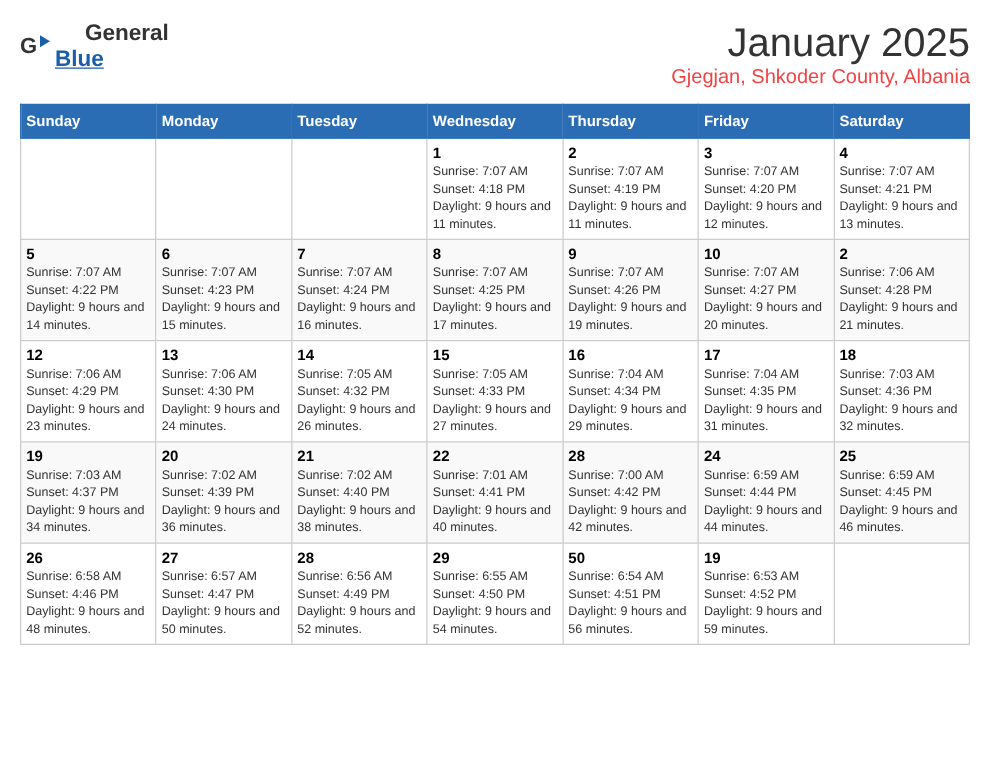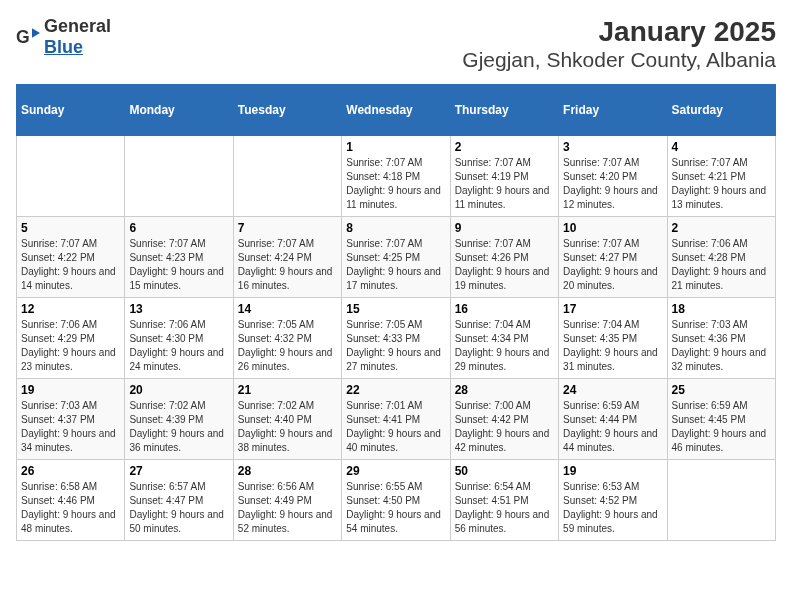--- a/index.html
+++ b/index.html
@@ -18,52 +18,53 @@
     }
     .logo {
       display: flex;
       align-items: center;
       gap: 4px;
     }
     .logo-text-general {
       font-size: 18px;
       font-weight: bold;
       color: #333;
+      margin-left: 24px;
     }
     .logo-text-blue {
       font-size: 18px;
       font-weight: bold;
       color: #1a5fa8;
       text-decoration: underline;
     }
     .logo-icon {
       width: 24px;
       height: 24px;
     }
     .title-block {
       text-align: right;
     }
     .month-title {
-      font-size: 28px;
-      font-weight: bold;
+      font-size: 32px;
+      font-weight: normal;
       color: #333;
     }
     .location-title {
-      font-size: 21px;
-      color: #404040;
+      font-size: 16px;
+      color: #ef4444;
     }
     .calendar {
       width: 100%;
       border-collapse: collapse;
       font-size: 11px;
     }
     .calendar th {
       background-color: #2a6db5;
       color: #fff;
-      padding: 18px 4px;
+      padding: 6px 4px;
       text-align: left;
       font-size: 12px;
       font-weight: bold;
       border: 1px solid #2a6db5;
     }
     .calendar td {
       border: 1px solid #ccc;
       padding: 4px;
       vertical-align: top;
       width: calc(100% / 7);

